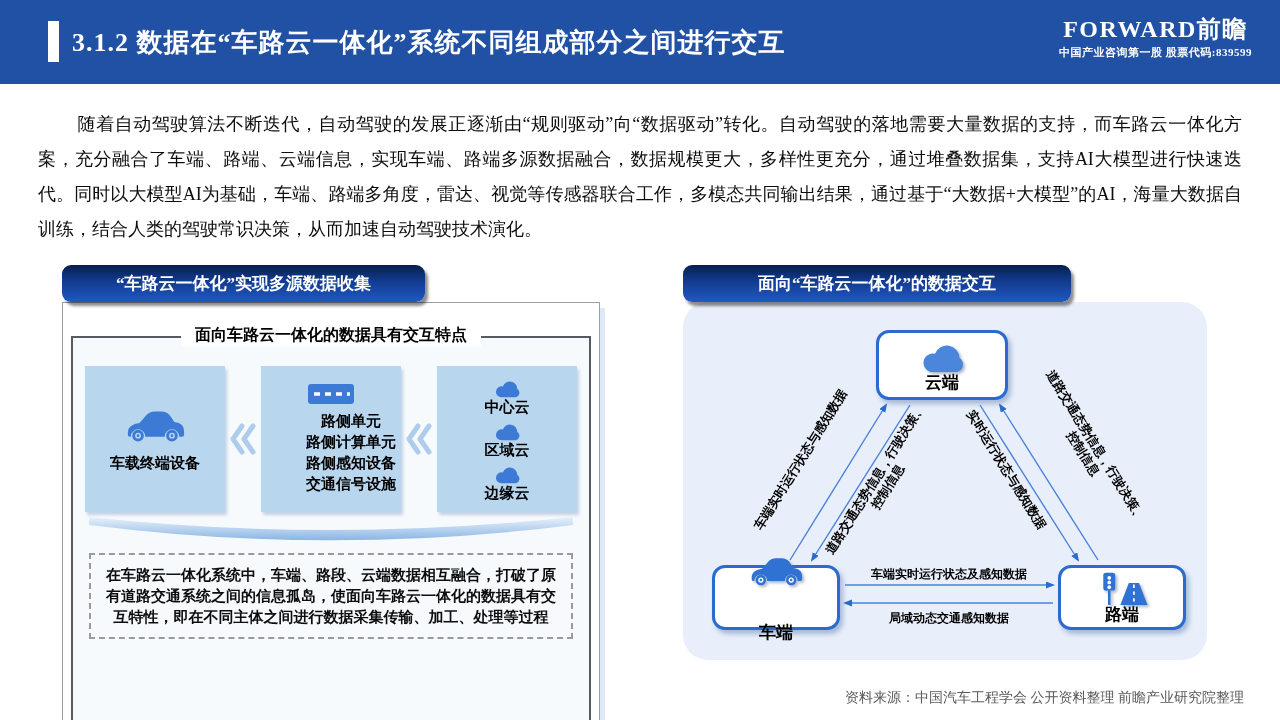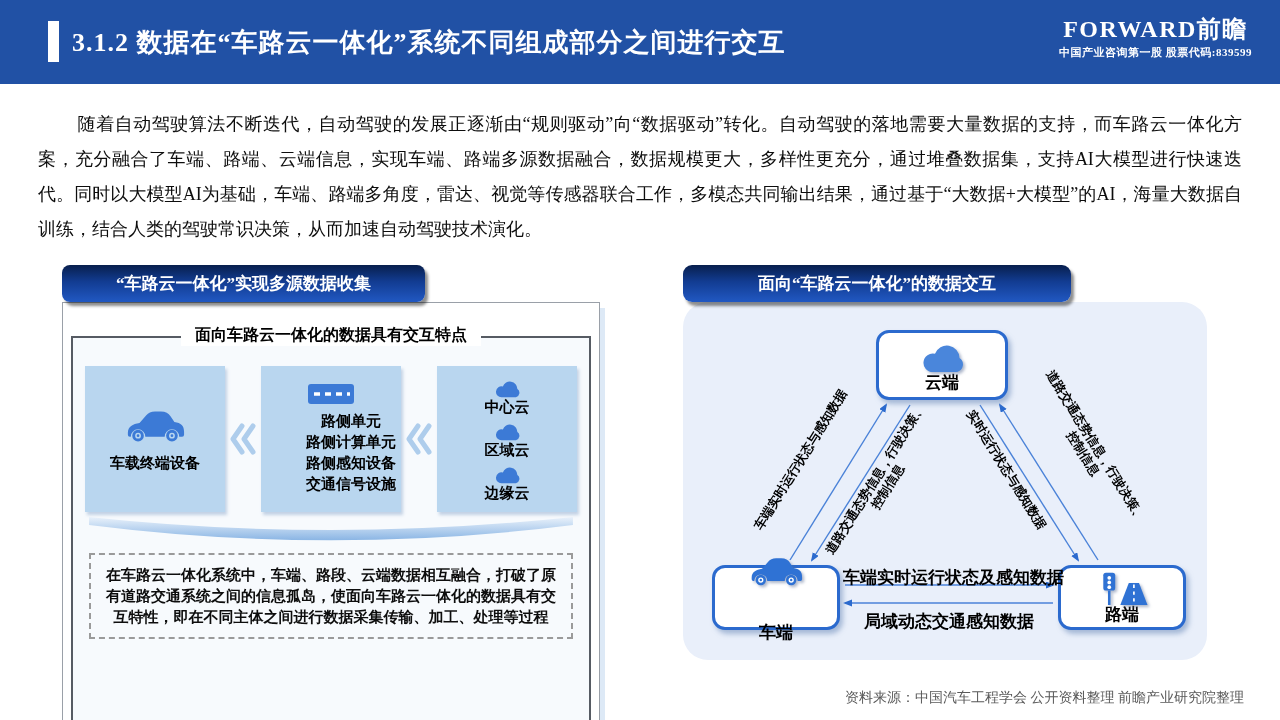--- a/index.html
+++ b/index.html
@@ -24,21 +24,21 @@
     font-size:18px; line-height:35px; text-align:justify; text-indent:2.2em; color:#0d0d0d;
   }
   
   .pill {
     position:absolute; height:37px; border-radius:9px; z-index:3;
     background:linear-gradient(180deg,#081f4d 0%,#123c92 45%,#2158c2 100%);
     box-shadow:3px 4px 3px rgba(0,0,0,0.45);
     color:#fff; font-weight:bold; font-size:17px;
     display:flex; align-items:center; justify-content:center; white-space:nowrap;
   }
-  .pill-left  { left:62px;  top:265px; width:363px;border-radius:8px; }
+  .pill-left  { left:62px;  top:265px; width:363px; }
   .pill-right { left:683px; top:265px; width:388px; }
   
   .lcontainer {
     position:absolute; left:62px; top:302px; width:538px; height:460px;
     background:#ffffff; border:1px solid #9aa0a8; box-shadow:5px 6px 0 #dde9f6;
   }
   .lfieldset {
     position:absolute; left:8px; top:33px; right:8px; bottom:10px;
     border:2px solid #565b63; background:#f7fafd;
   }
@@ -83,21 +83,21 @@
   .diag {
     position:absolute; font-size:12.5px; font-weight:bold; color:#000;
     white-space:pre-line; text-align:center; line-height:15px; transform-origin:center;
   }
   .diag-vc { left:118px; top:158px; transform:translate(-50%,-50%) rotate(-58deg); white-space:nowrap; }
   .diag-cv { left:199px; top:181px; transform:translate(-50%,-50%) rotate(-58deg); width:200px; }
   .diag-rc { left:323px; top:168px; transform:translate(-50%,-50%) rotate(58deg); white-space:nowrap; }
   .diag-cr { left:406px; top:148px; transform:translate(-50%,-50%) rotate(58deg); width:200px; }
   .hlabel {
     position:absolute; left:160px; width:212px; text-align:center;
-    font-size:17px; font-weight:bold; color:#000; white-space:nowrap;
+    font-size:12px; font-weight:bold; color:#000; white-space:nowrap;
   }
   .hlabel-top { top:264px; }
   .hlabel-bottom { top:308px; }
   
   .footer {
     position:absolute; right:36px; top:689px; font-size:14px; color:#595959; white-space:nowrap;
   }
   .ic { display:block; }
 </style>
 </head>

